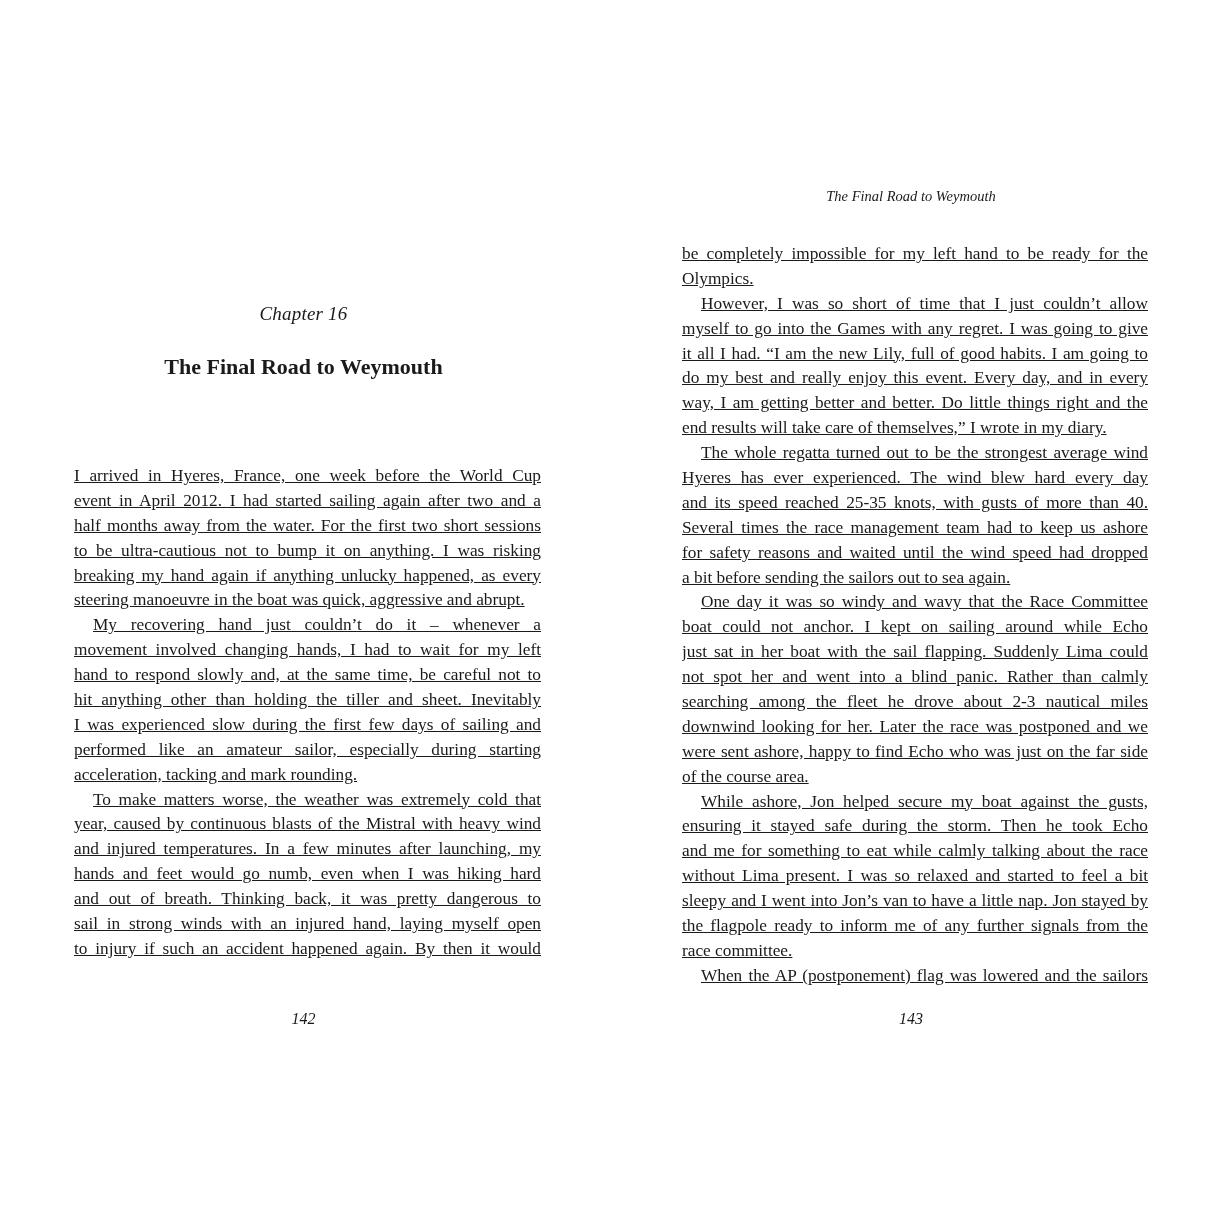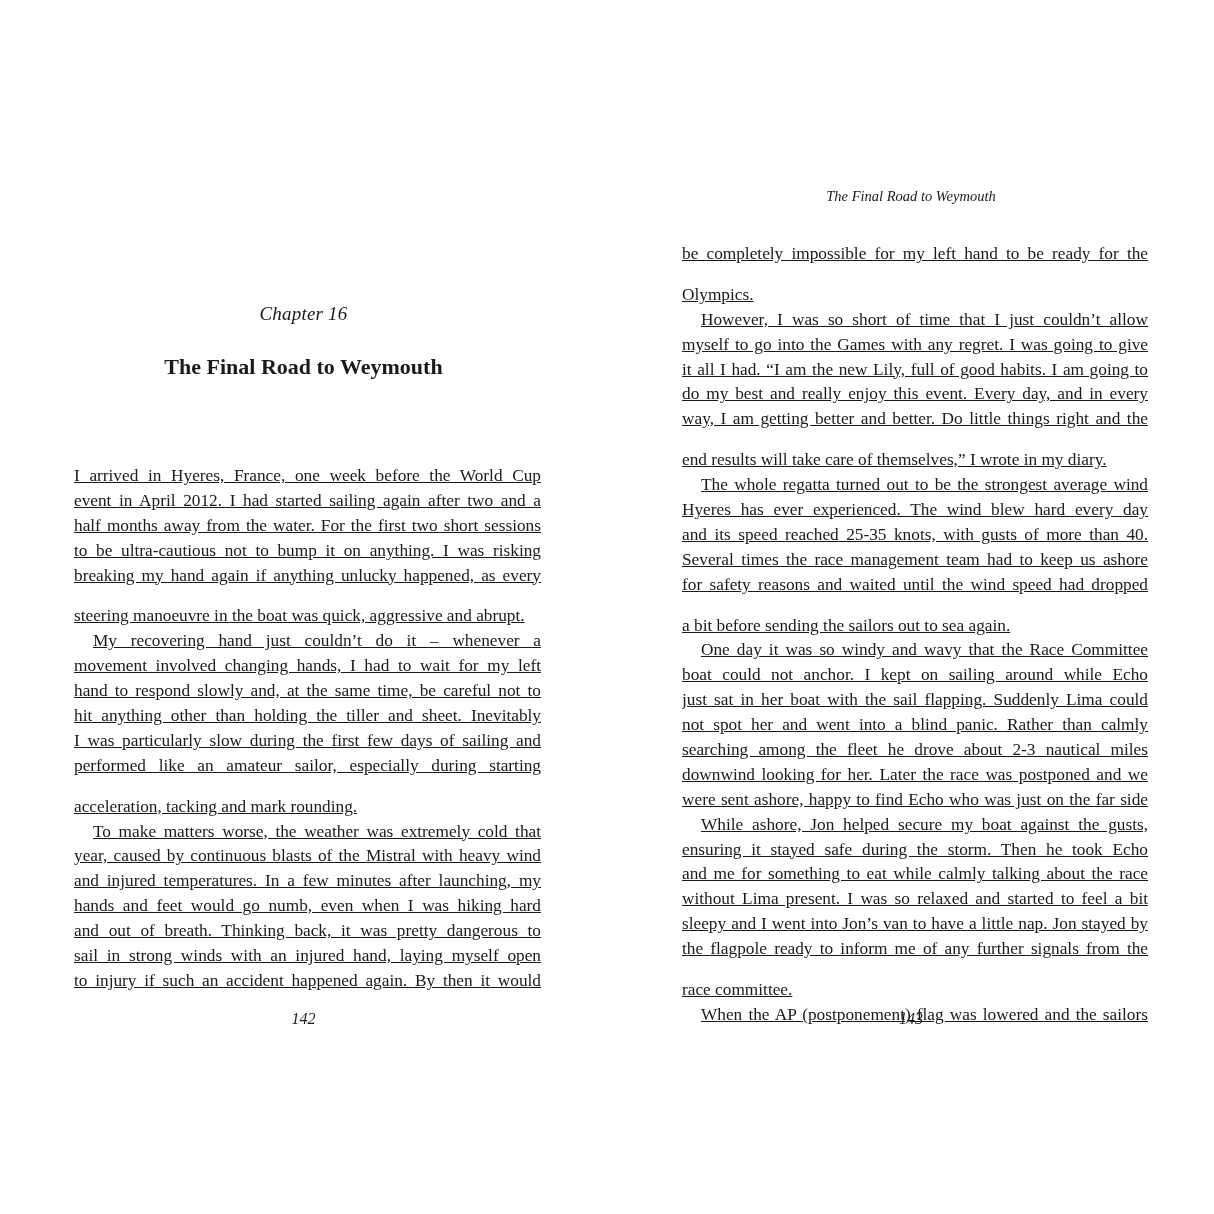--- a/index.html
+++ b/index.html
@@ -12,21 +12,21 @@
                  font-size: 19px; letter-spacing: 0.2px; font-style: italic; }
   .chapter-title { position: absolute; top: 354px; left: 0; width: 100%; text-align: center;
                    font-size: 22px; font-weight: bold; }
   .running-head { position: absolute; top: 188px; left: 0; width: 100%; text-align: center;
                   font-size: 14.5px; font-style: italic; }
   .body { position: absolute; left: 4px; width: 100%; text-decoration: underline; }
   .page-left .body { top: 464px; }
   .page-right .body { top: 242px; }
   .line { height: 24.9px; line-height: 24.9px; font-size: 17.3px; white-space: nowrap;
           text-align: justify; text-align-last: justify; overflow: hidden; }
-  .line.last { text-align-last: left; margin-top: 16px; }
+  .line.last { text-align-last: left; }
   .line.indent { padding-left: 19px; }
   .folio { position: absolute; top: 1010px; left: 0; width: 100%; text-align: center; font-size: 16px; font-style: italic; }
 </style>
 </head>
 <body>
 
 <div class="page page-left">
   <div class="chapter-num">Chapter 16</div>
   <div class="chapter-title">The Final Road to Weymouth</div>
   <div class="body">
@@ -36,21 +36,21 @@
         <div class="line">half months away from the water. For the first two short sessions</div>
         <div class="line">to be ultra-cautious not to bump it on anything. I was risking</div>
         <div class="line">breaking my hand again if anything unlucky happened, as every</div>
         <div class="line last">steering manoeuvre in the boat was quick, aggressive and abrupt.</div>
       </div>
       <div>
         <div class="line indent">My recovering hand just couldn’t do it – whenever a</div>
         <div class="line">movement involved changing hands, I had to wait for my left</div>
         <div class="line">hand to respond slowly and, at the same time, be careful not to</div>
         <div class="line">hit anything other than holding the tiller and sheet. Inevitably</div>
-        <div class="line">I was particularly slow during the first few days of sailing and</div>
+        <div class="line">I was experienced slow during the first few days of sailing and</div>
         <div class="line">performed like an amateur sailor, especially during starting</div>
         <div class="line last">acceleration, tacking and mark rounding.</div>
       </div>
       <div>
         <div class="line indent">To make matters worse, the weather was extremely cold that</div>
         <div class="line">year, caused by continuous blasts of the Mistral with heavy wind</div>
         <div class="line">and injured temperatures. In a few minutes after launching, my</div>
         <div class="line">hands and feet would go numb, even when I was hiking hard</div>
         <div class="line">and out of breath. Thinking back, it was pretty dangerous to</div>
         <div class="line">sail in strong winds with an injured hand, laying myself open</div>
@@ -84,20 +84,21 @@
         <div class="line last">a bit before sending the sailors out to sea again.</div>
       </div>
       <div>
         <div class="line indent">One day it was so windy and wavy that the Race Committee</div>
         <div class="line">boat could not anchor. I kept on sailing around while Echo</div>
         <div class="line">just sat in her boat with the sail flapping. Suddenly Lima could</div>
         <div class="line">not spot her and went into a blind panic. Rather than calmly</div>
         <div class="line">searching among the fleet he drove about 2-3 nautical miles</div>
         <div class="line">downwind looking for her. Later the race was postponed and we</div>
         <div class="line">were sent ashore, happy to find Echo who was just on the far side</div>
+        <div class="line last">of the course area.</div>
       </div>
       <div>
         <div class="line indent">While ashore, Jon helped secure my boat against the gusts,</div>
         <div class="line">ensuring it stayed safe during the storm. Then he took Echo</div>
         <div class="line">and me for something to eat while calmly talking about the race</div>
         <div class="line">without Lima present. I was so relaxed and started to feel a bit</div>
         <div class="line">sleepy and I went into Jon’s van to have a little nap. Jon stayed by</div>
         <div class="line">the flagpole ready to inform me of any further signals from the</div>
         <div class="line last">race committee.</div>
       </div>

